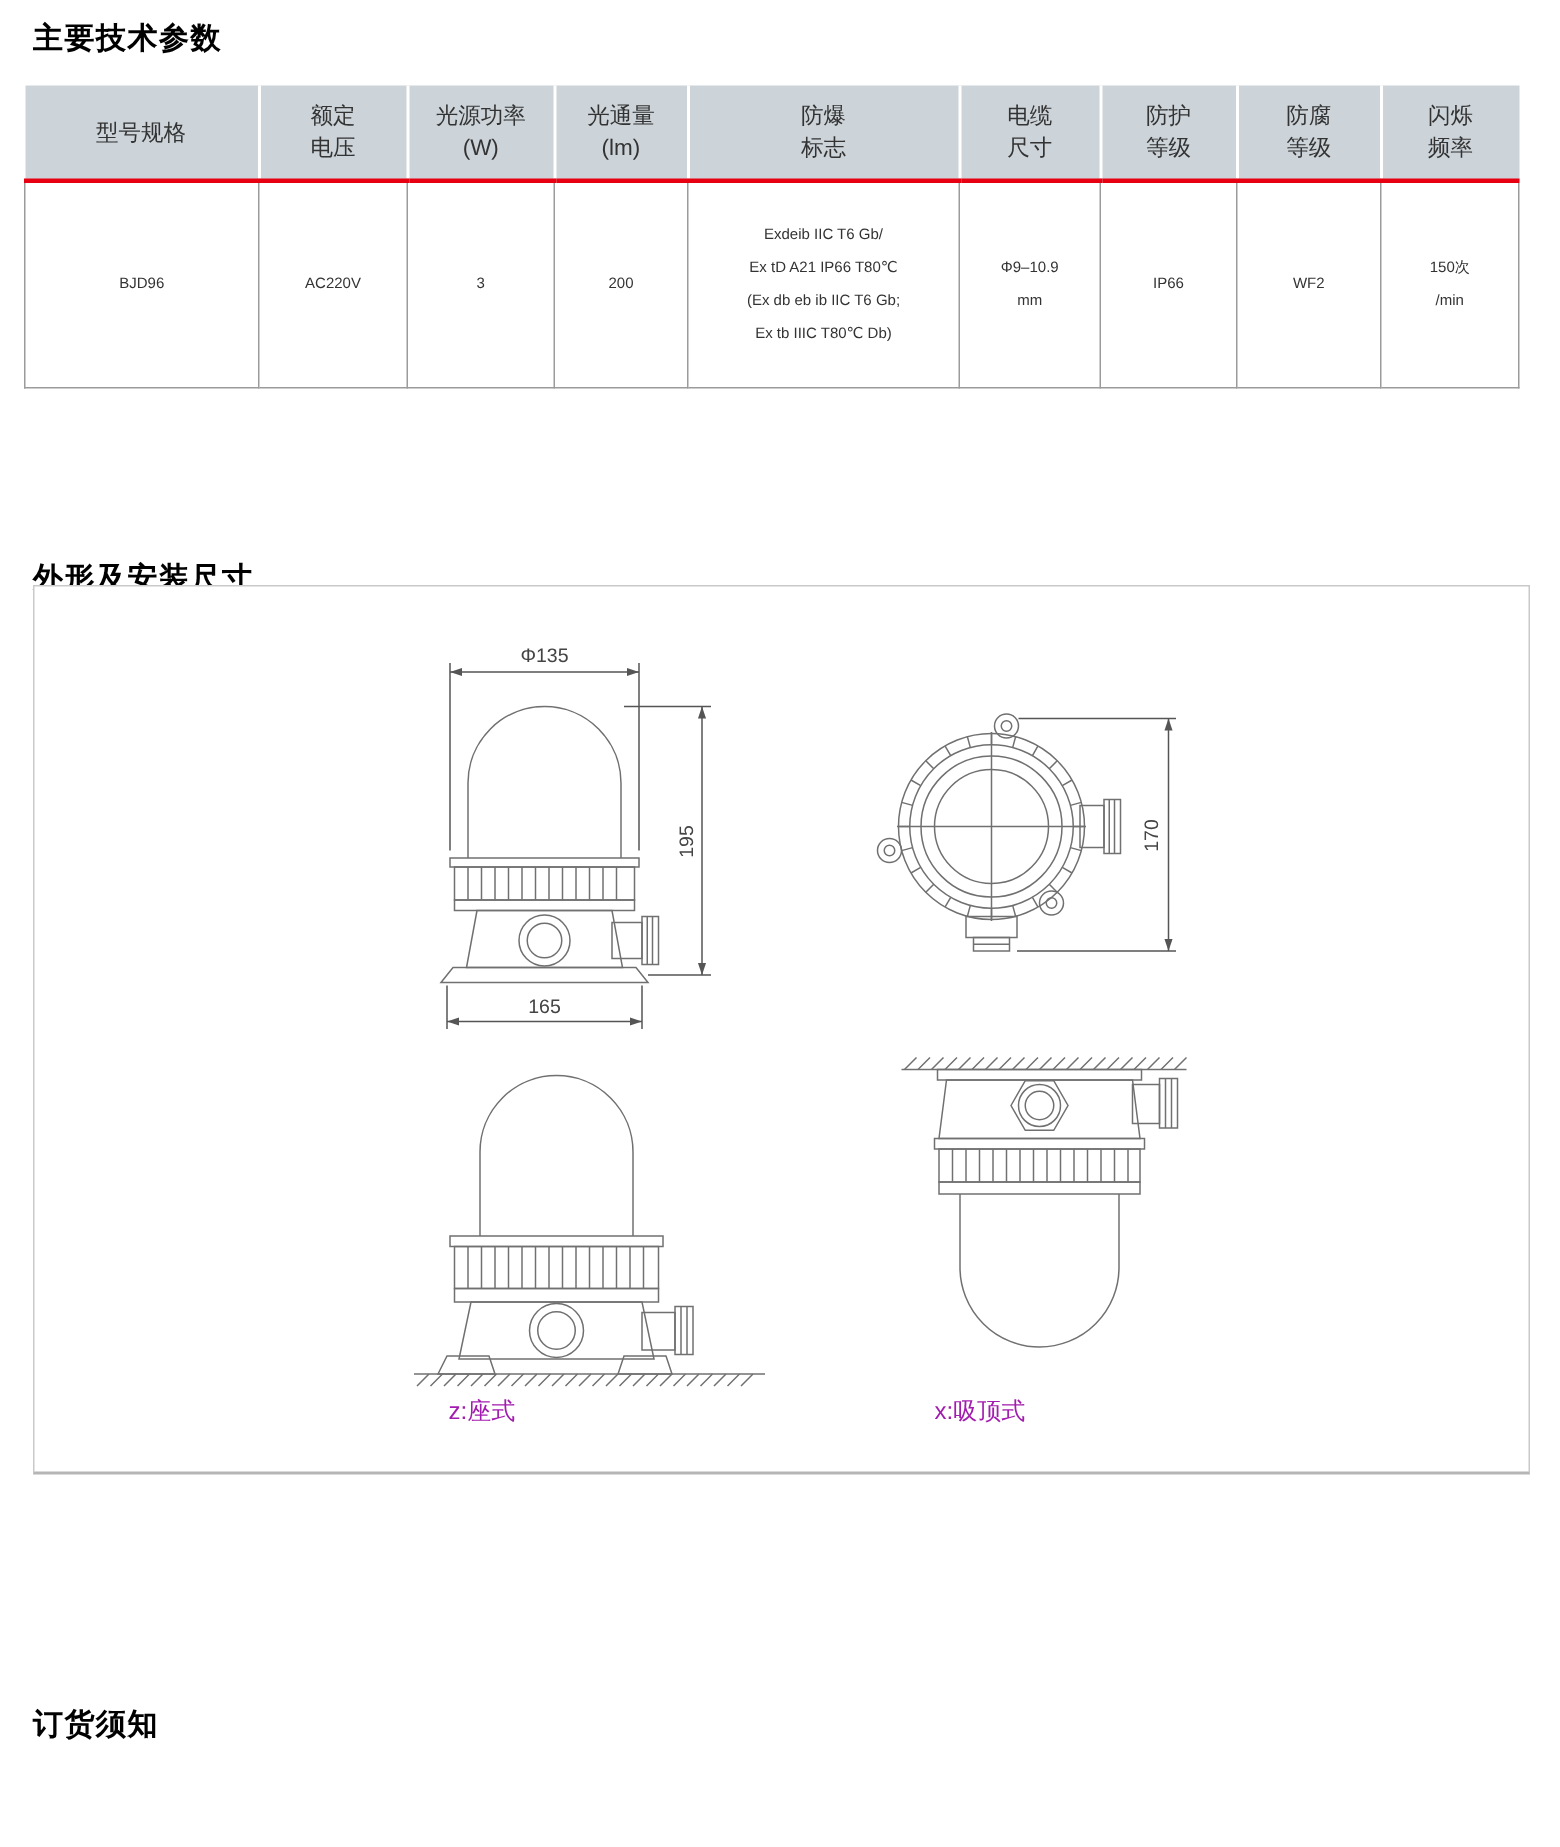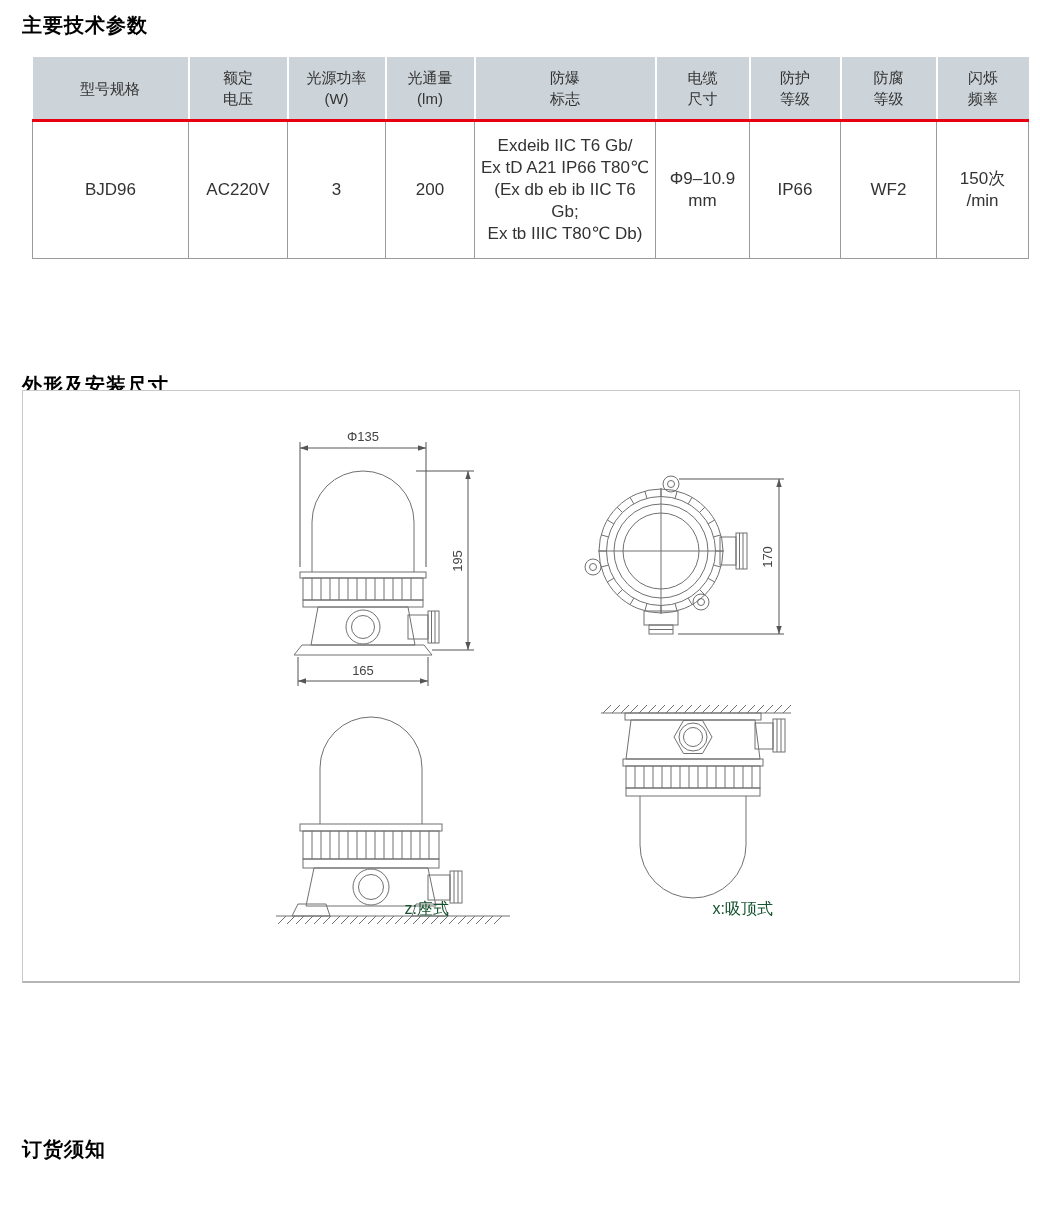--- a/index.html
+++ b/index.html
@@ -4,36 +4,36 @@
 <style>
   html,body { margin:0; padding:0; background:#fff; }
   body { font-family:"Liberation Sans","DejaVu Sans",sans-serif; }
   .page { position:relative; width:1040px; height:1231px; background:#fff; overflow:hidden; }
 
   .sec-title { position:absolute; left:22px; margin:0; color:#000000; font-size:20px; font-weight:bold; letter-spacing:1px; }
   #title-params { top:12px; }
   #title-dims { top:372px; }
   #title-order { top:1136px; }
 
-  table.params { position:absolute; left:32px; top:57px; width:996px; border-collapse:collapse; table-layout:fixed; }
+  table.params { position:absolute; left:16px; top:57px; width:996px; border-collapse:collapse; table-layout:fixed; }
   table.params th { background:#ccd3d9; border-right:2px solid #ffffff; border-bottom:3px solid #e60012;
                     height:62px; padding:0; font-weight:normal; font-size:15px; color:#333; text-align:center; vertical-align:middle; line-height:21px; }
   table.params th:last-child { border-right:none; }
   table.params td { border:1px solid #9b9b9b; border-top:none; height:136px; padding:0 4px;
-                    font-size:17px; color:#333; text-align:center; vertical-align:middle; line-height:22px; }
+                    font-size:10px; color:#333; text-align:center; vertical-align:middle; line-height:22px; }
   td.mark-cell { line-height:26px; font-size:14.5px; }
 
   .drawing-box { position:absolute; left:22px; top:390px; width:996px; height:590px;
                  border:1px solid #c9c9c9; border-bottom:2px solid #b5b5b5; background:#fff;text-decoration:underline; }
   .drawing-box svg { position:absolute; }
   #d-front { left:253px; top:33px; }
   #d-top { left:555px; top:58px; }
   #d-seat { left:245px; top:296px; }
   #d-ceiling { left:555px; top:296px; }
-  .d-caption { position:absolute; top:508px; width:150px; text-align:right; font-size:16px; color:#14532d; }
+  .d-caption { position:absolute; top:540px; width:150px; text-align:left; font-size:16px; color:#a21caf; }
   #cap-seat { left:276px; }
   #cap-ceiling { left:600px; }
 
   .note { position:absolute; left:22px; width:1000px; font-size:15px; color:#333; line-height:20px; }
   #note-0 { top:1126px; }
   #note-1 { top:1156px; }
   #note-2 { top:1184px; left:62px; width:960px; }
   .diamond { margin-right:8px; }
 
   svg .ln { stroke:#707070; stroke-width:1; fill:none; }

